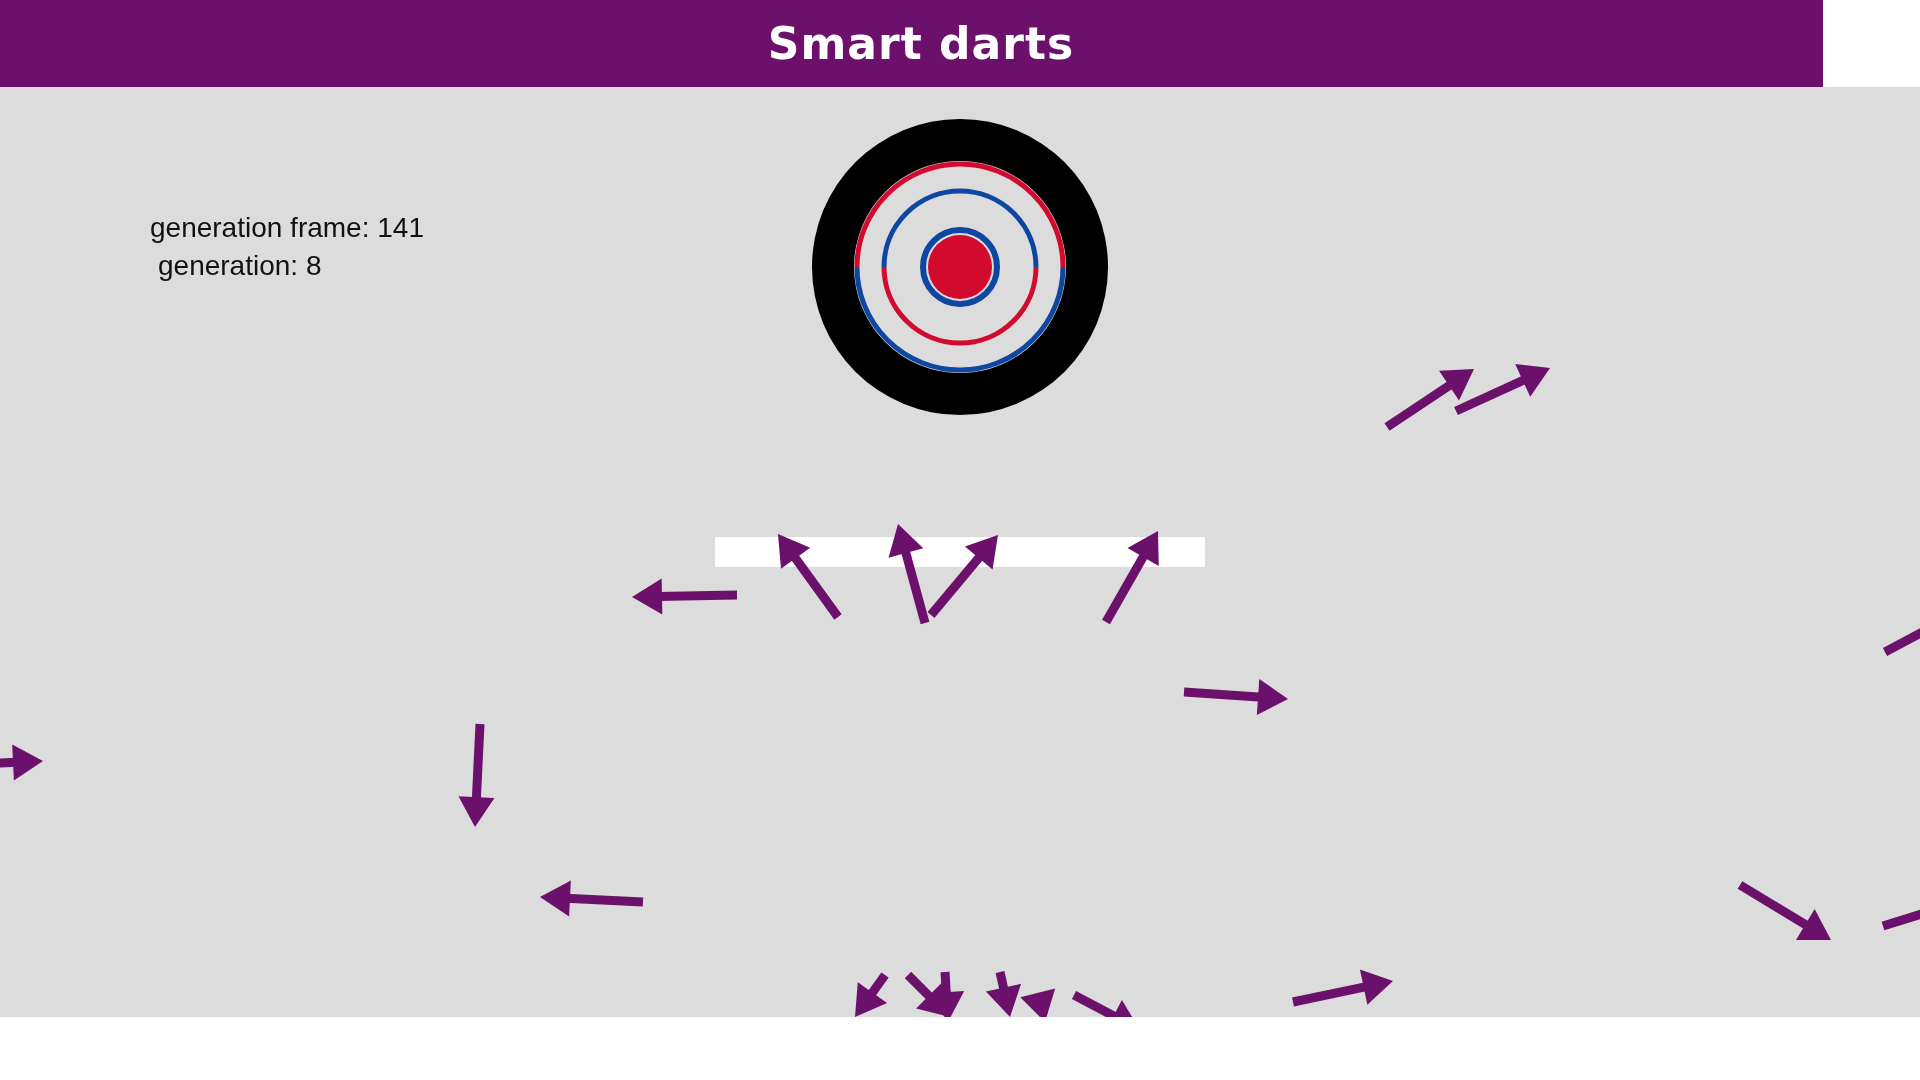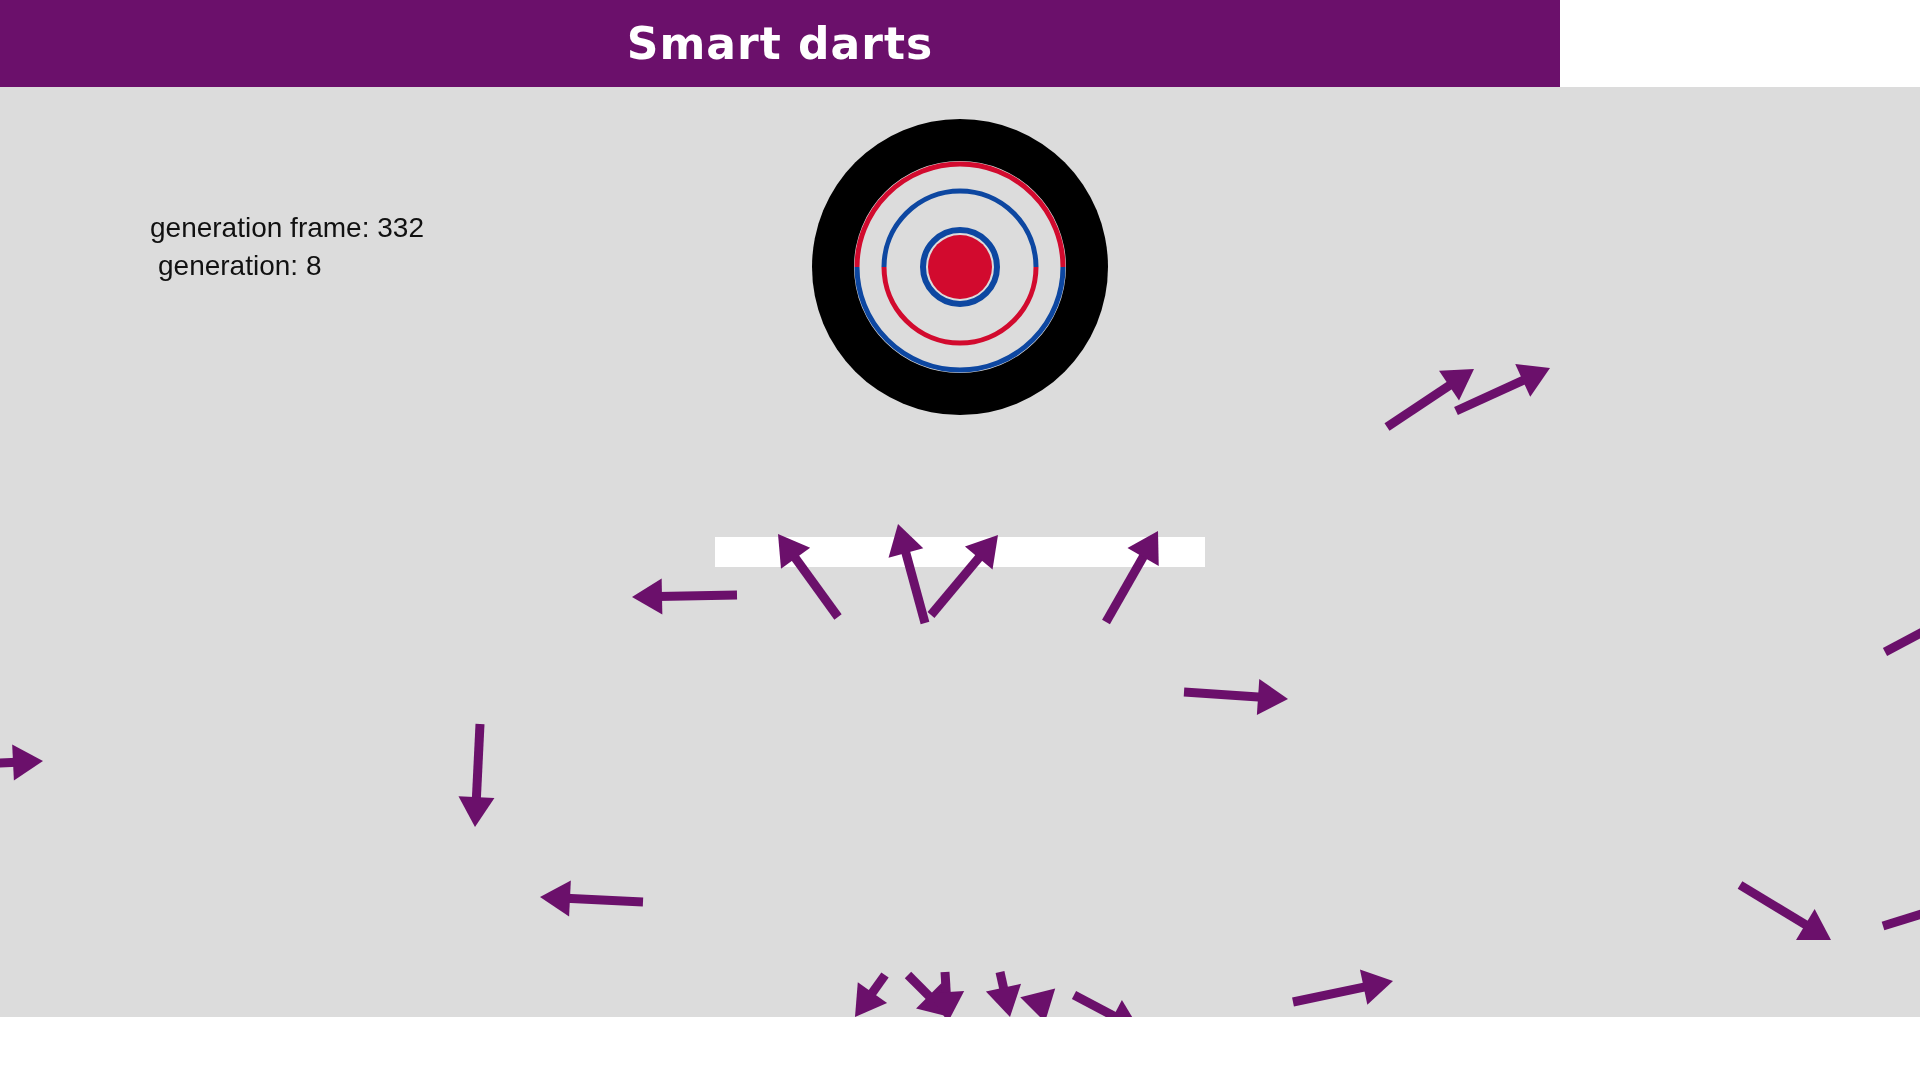--- a/index.html
+++ b/index.html
@@ -1,19 +1,19 @@
 <!DOCTYPE html>
 <html><head>
 <meta charset="utf-8">
 <style>
   html, body { margin: 0; padding: 0; width: 1920px; height: 1080px; background: #ffffff; overflow: hidden; }
   body { font-family: "Liberation Sans", sans-serif; }
   .header {
-    position: absolute; left: 0; top: 0; width: 1560px; height: 87px;
-    background: #6b106b; display: flex; align-items: center; justify-content: center;
+    position: absolute; left: 0; top: 0; width: 1804px; height: 87px;
+    background: #6b106b; display: flex; align-items: center; justify-content: center; padding-left: 19px;
   }
   .title {
     color: #ffffff; font-family: "DejaVu Sans", sans-serif; font-size: 44px; font-weight: bold;
     letter-spacing: 1px;
   }
   .stage {
     position: absolute; left: 0; top: 87px; width: 1920px; height: 930px;
     background: #dcdcdc; overflow: hidden;
   }
   .stats {
@@ -122,16 +122,16 @@
       <g>
         <line x1="1000" y1="885" x2="1004.3598080967149" y2="904.6191364352172" stroke="#6b106b" stroke-width="9"></line>
         <polygon points="1010,930 985.9207191821291,904.6191364352172 1021.0634533487515,896.8096399537457" fill="#6b106b"></polygon>
       </g>
       <g>
         <line x1="1040" y1="915" x2="1038.6940737490554" y2="909.7762949962214" stroke="#6b106b" stroke-width="9"></line>
         <polygon points="1045,935 1020.2613662462941,910.2613662462941 1055.186496251526,901.5300837449861" fill="#6b106b"></polygon>
       </g>
     </svg>
   <div class="stats">
-    <div>generation frame: 332</div>
+    <div>generation frame: 141</div>
     <div class="line2">generation: 8</div>
   </div>
 </div>
 
 </body></html>

